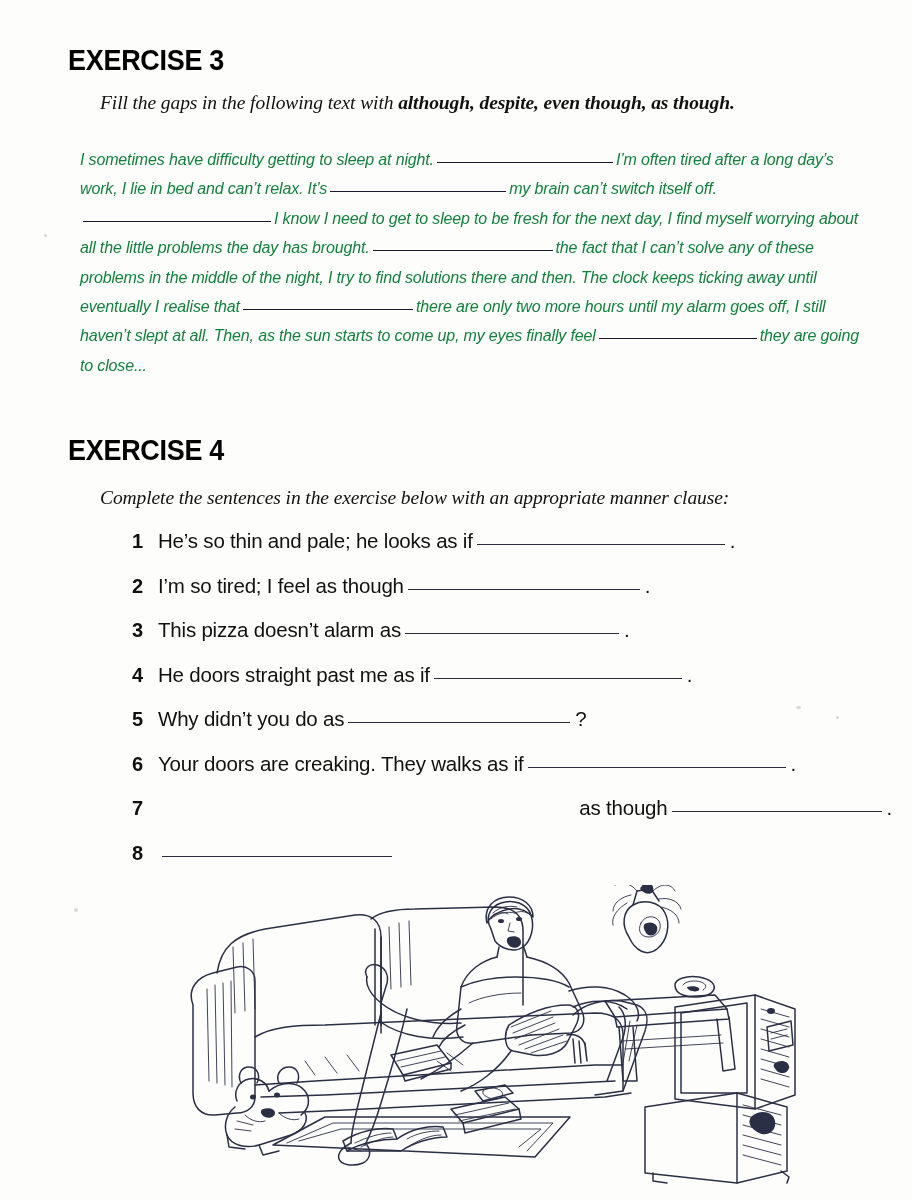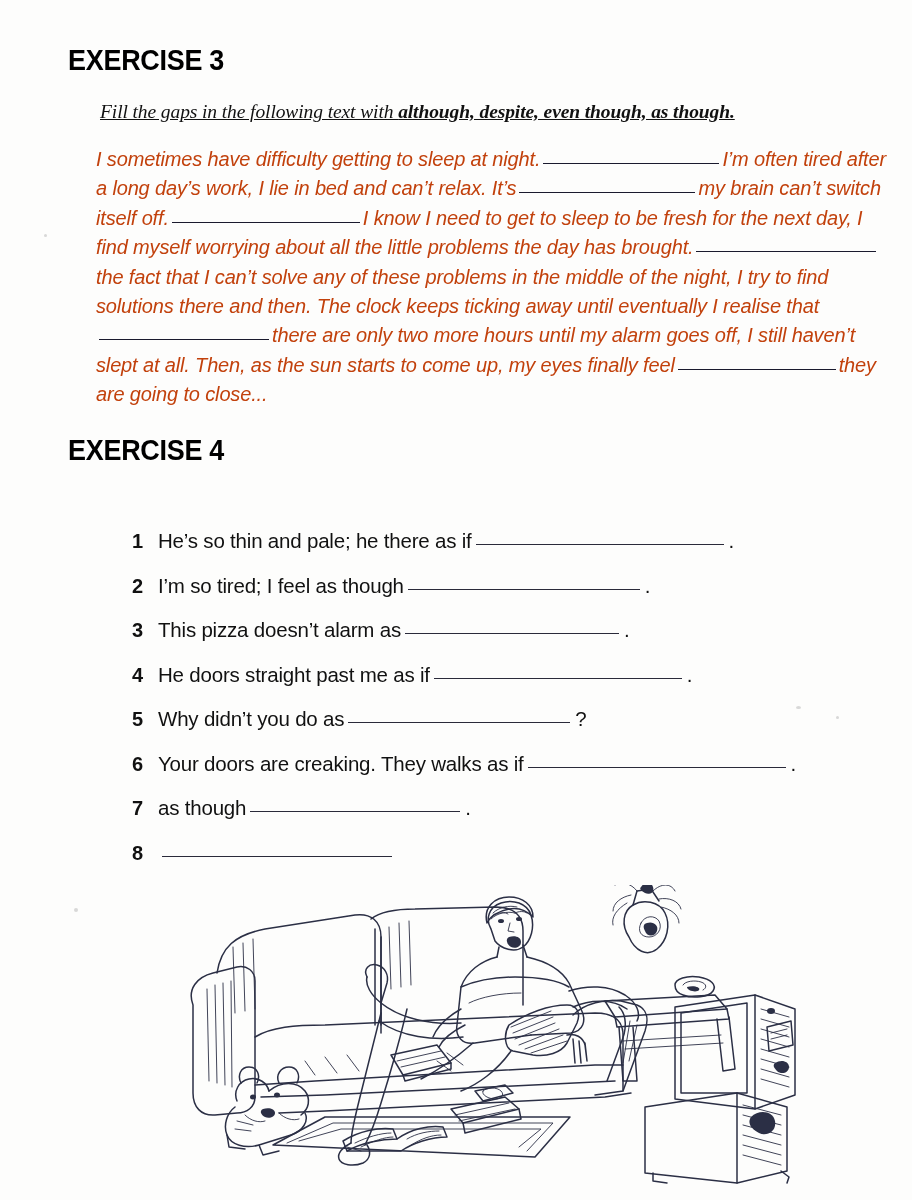--- a/index.html
+++ b/index.html
@@ -40,34 +40,34 @@
     font-style: italic;
     font-size: 19.5px;
     color: #111111;
     letter-spacing: -0.1px;
     white-space: nowrap;
   }
   .instruction b {
     font-weight: bold;
     font-style: italic;
   }
-  #ex3-instruction { top: 101px; text-decoration: underline; }
+  #ex3-instruction { top: 92px; }
   #ex4-instruction { top: 487px; }
 
   
   .cloze-para {
     position: absolute;
-    left: 96px;
+    left: 80px;
     top: 145px;
     width: 790px;
     font-family: "Liberation Sans", sans-serif;
     font-style: italic;
-    font-size: 20px;
+    font-size: 16px;
     line-height: 29.4px;
-    color: #c2410c;
+    color: #15803d;
     letter-spacing: -0.15px;
     text-align: left;
   }
   .cloze-para .gap {
     display: inline-block;
     border-bottom: 1.6px solid #1a1a2e;
     vertical-align: 2px;
     margin: 0 3px;
   }
   .gap-w1 { width: 176px; }
@@ -99,20 +99,21 @@
     position: absolute;
     left: 0;
     top: 0;
     font-weight: bold;
     font-size: 20px;
   }
   .q-line2 {
     display: block;
     white-space: nowrap;
     margin-top: 18px;
+    text-align: right;
   }
   .q-item .blank {
     display: inline-block;
     border-bottom: 1.7px solid #2a2a3a;
     vertical-align: 3px;
     margin: 0 5px 0 4px;
   }
   .bl-1 { width: 248px; }
   .bl-2 { width: 232px; }
   .bl-3 { width: 214px; }
@@ -167,25 +168,26 @@
 <div class="page">
 
   <div class="ex-heading" id="ex3-heading">EXERCISE 3</div>
 
   <div class="instruction" id="ex3-instruction"><span>Fill the gaps in the following text with </span><b>although, despite, even though, as though.</b></div>
 
   <div class="cloze-para"><span>I sometimes have difficulty getting to sleep at night.</span><span class="gap gap-w1"></span><span>I’m often tired after a long day’s work, I lie in bed and can’t relax. It’s</span><span class="gap gap-w2"></span><span>my brain can’t switch itself off.</span><span class="gap gap-w3"></span><span>I know I need to get to sleep to be fresh for the next day, I find myself worrying about all the little problems the day has brought.</span><span class="gap gap-w4"></span><span>the fact that I can’t solve any of these problems in the middle of the night, I try to find solutions there and then. The clock keeps ticking away until eventually I realise that</span><span class="gap gap-w5"></span><span>there are only two more hours until my alarm goes off, I still haven’t slept at all. Then, as the sun starts to come up, my eyes finally feel</span><span class="gap gap-w6"></span><span>they are going to close...</span></div>
 
   <div class="ex-heading" id="ex4-heading">EXERCISE 4</div>
 
+  <div class="instruction" id="ex4-instruction">Complete the sentences in the exercise below with an appropriate manner clause:</div>
 
   <div class="q-list">
 
     <div class="q-item">
-      <span class="q-num">1</span><span>He’s so thin and pale; he there as if</span><span class="blank bl-1"></span><span>.</span>
+      <span class="q-num">1</span><span>He’s so thin and pale; he looks as if</span><span class="blank bl-1"></span><span>.</span>
     </div>
 
     <div class="q-item">
       <span class="q-num">2</span><span>I’m so tired; I feel as though</span><span class="blank bl-2"></span><span>.</span>
     </div>
 
     <div class="q-item">
       <span class="q-num">3</span><span>This pizza doesn’t alarm as</span><span class="blank bl-3"></span><span>.</span>
     </div>
 

